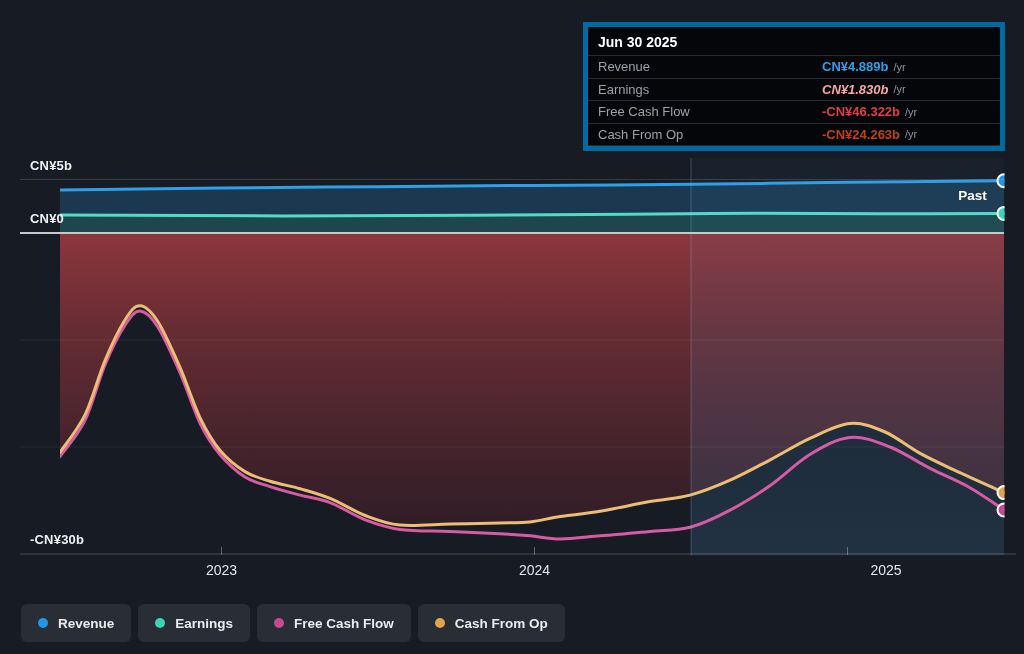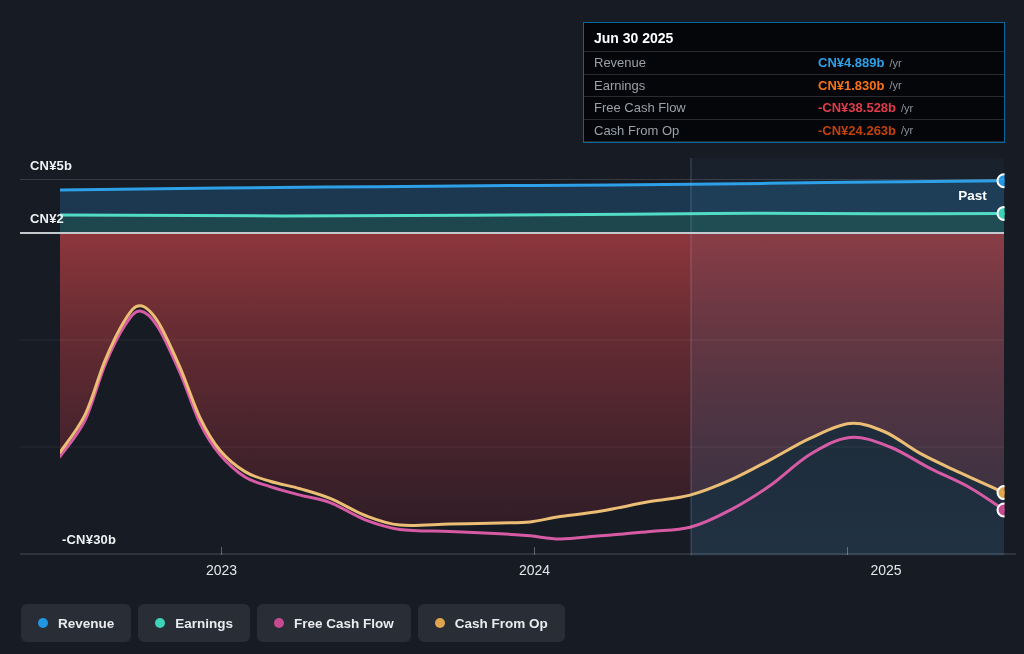--- a/index.html
+++ b/index.html
@@ -6,21 +6,21 @@
   body{width:1024px;height:654px;position:relative;overflow:hidden;
        font-family:"Liberation Sans",sans-serif;-webkit-font-smoothing:antialiased;}
   .stage{position:absolute;inset:0;}
   #chart{position:absolute;left:0;top:0;}
   .y-label{position:absolute;left:30px;color:#eef1f3;font-size:13px;font-weight:700;letter-spacing:.2px;}
   .x-label{position:absolute;top:562px;transform:translateX(-50%);color:#e3e7eb;font-size:14px;font-weight:400;text-align:center;}
   .past-label{position:absolute;top:188px;left:950px;width:45px;text-align:center;
               color:#ffffff;font-size:13.5px;font-weight:700;}
   
   .tooltip{position:absolute;left:583px;top:22px;width:422px;background:#04060a;
-           box-sizing:border-box;border:1px solid #0369a1;}
+           box-sizing:border-box;border:5px solid #0369a1;}
   .tt-title{height:28px;line-height:30px;padding:0 10px;color:#ffffff;font-size:14px;font-weight:700;
             border-bottom:1px solid #2a2b2e;}
   .tt-row{display:flex;align-items:center;height:21.5px;padding:0 10px;border-bottom:1px solid #2a2b2e;}
   .tt-label{width:224px;color:#9aa1a8;font-size:13px;font-weight:400;}
   .tt-value{font-size:13px;font-weight:700;}
   .tt-suffix{color:#8d949b;font-size:11px;margin-left:5px;}
   
   .legend{position:absolute;left:21px;top:604px;display:flex;gap:7px;}
   .legend-btn{display:flex;align-items:center;gap:10px;height:38px;padding:0 17px;
               background:#292e36;border:none;border-radius:6px;cursor:pointer;
@@ -67,44 +67,44 @@
       <line x1="20" y1="340" x2="1004" y2="340" stroke="rgba(255,255,255,0.07)" stroke-width="1"></line>
       <line x1="20" y1="447" x2="1004" y2="447" stroke="rgba(255,255,255,0.07)" stroke-width="1"></line>
       <line x1="20" y1="554" x2="1016" y2="554" stroke="rgba(255,255,255,0.22)" stroke-width="1"></line>
       <line x1="221.5" y1="547" x2="221.5" y2="555" stroke="rgba(255,255,255,0.3)" stroke-width="1"></line>
       <line x1="534.5" y1="547" x2="534.5" y2="555" stroke="rgba(255,255,255,0.3)" stroke-width="1"></line>
       <line x1="847.5" y1="547" x2="847.5" y2="555" stroke="rgba(255,255,255,0.3)" stroke-width="1"></line>
       <line x1="691" y1="158" x2="691" y2="555.5" stroke="rgba(160,200,235,0.28)" stroke-width="1"></line>
     </svg>
 
   <div class="y-label" style="top: 157.5px;">CN¥5b</div>
-  <div class="y-label" style="top: 211px;">CN¥2</div>
-  <div class="y-label" style="top: 532px; margin-left: 32px;">-CN¥30b</div>
+  <div class="y-label" style="top: 211px;">CN¥0</div>
+  <div class="y-label" style="top: 532px;">-CN¥30b</div>
 
   <div class="x-label" style="left: 221.5px;">2023</div>
   <div class="x-label" style="left: 534.5px;">2024</div>
   <div class="x-label" style="left: 886px;">2025</div>
 
   <div class="past-label">Past</div>
 
   <div class="tooltip">
     <div class="tt-title">Jun 30 2025</div>
     <div class="tt-row">
       <span class="tt-label">Revenue</span>
       <span class="tt-value" style="color: rgb(45, 160, 232);">CN¥4.889b</span>
       <span class="tt-suffix">/yr</span>
     </div>
     <div class="tt-row">
       <span class="tt-label">Earnings</span>
-      <span class="tt-value" style="color: #f97316;">CN¥1.830b</span>
+      <span class="tt-value" style="color: #fca5a5; font-style: italic;">CN¥1.830b</span>
       <span class="tt-suffix">/yr</span>
     </div>
     <div class="tt-row">
       <span class="tt-label">Free Cash Flow</span>
-      <span class="tt-value" style="color: rgb(226, 60, 74);">-CN¥38.528b</span>
+      <span class="tt-value" style="color: rgb(226, 60, 74);">-CN¥46.322b</span>
       <span class="tt-suffix">/yr</span>
     </div>
     <div class="tt-row">
       <span class="tt-label">Cash From Op</span>
       <span class="tt-value" style="color: #c2410c;">-CN¥24.263b</span>
       <span class="tt-suffix">/yr</span>
     </div>
   </div>
 
   <div class="legend">

